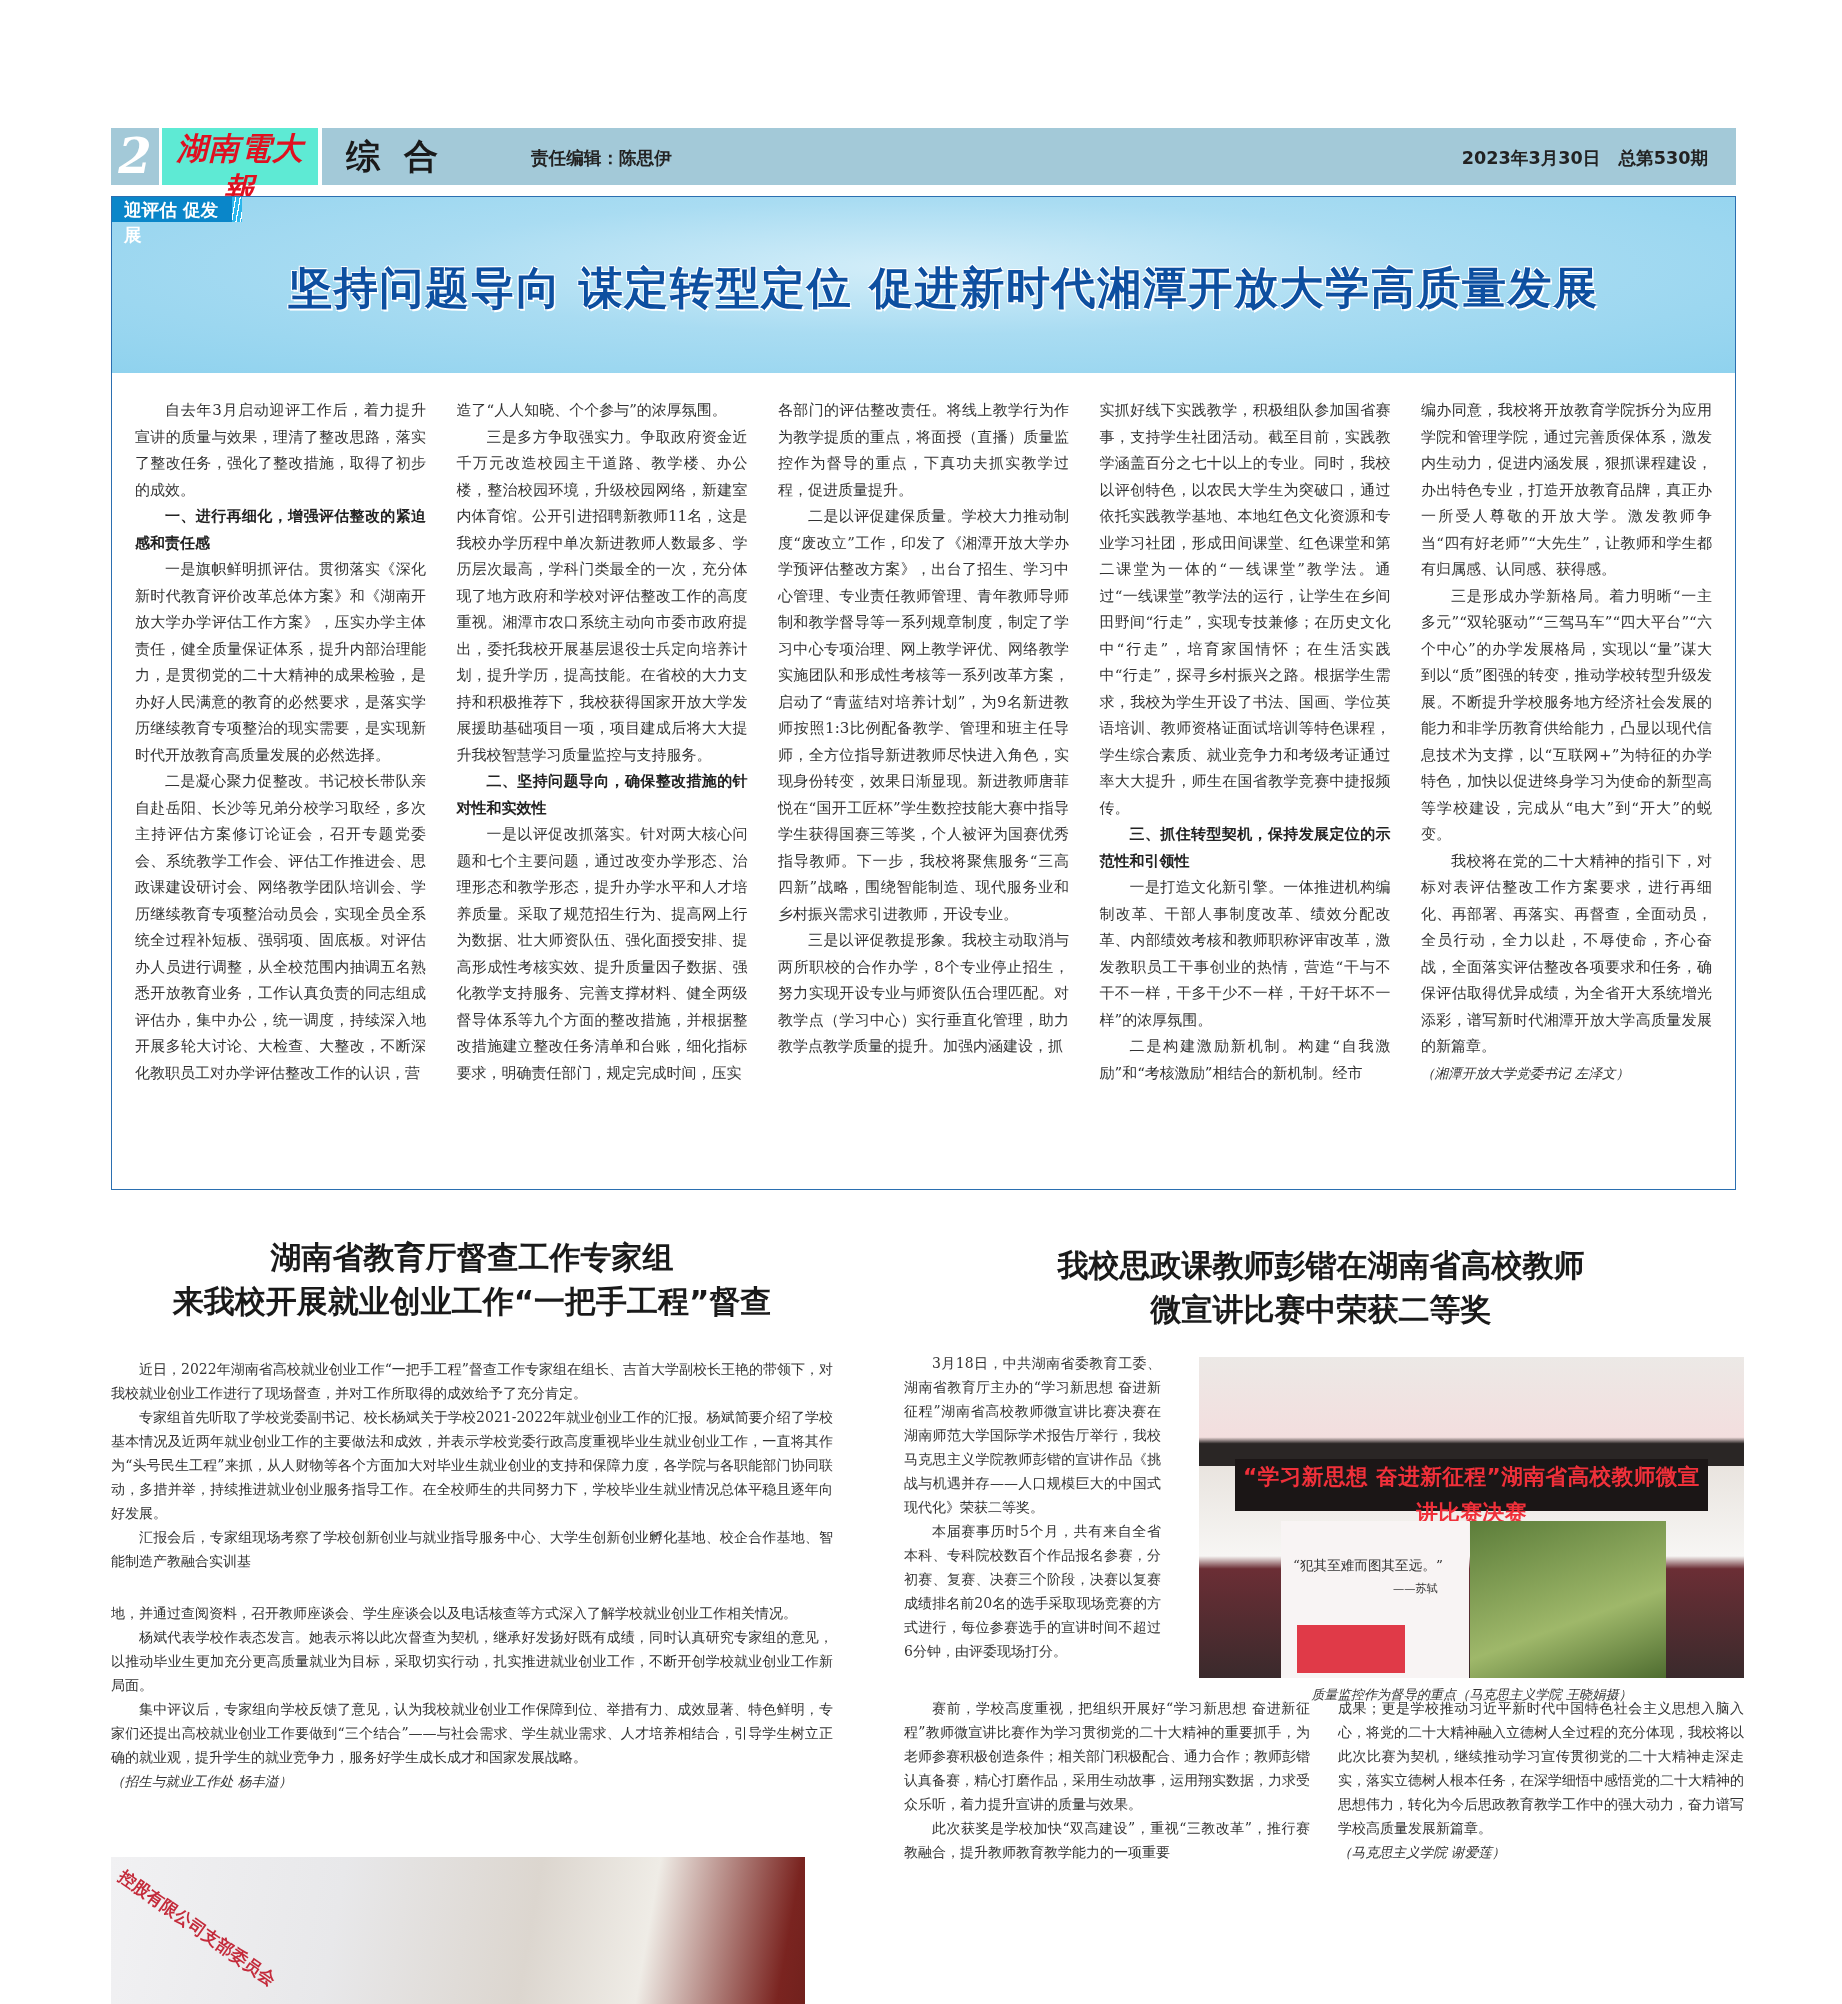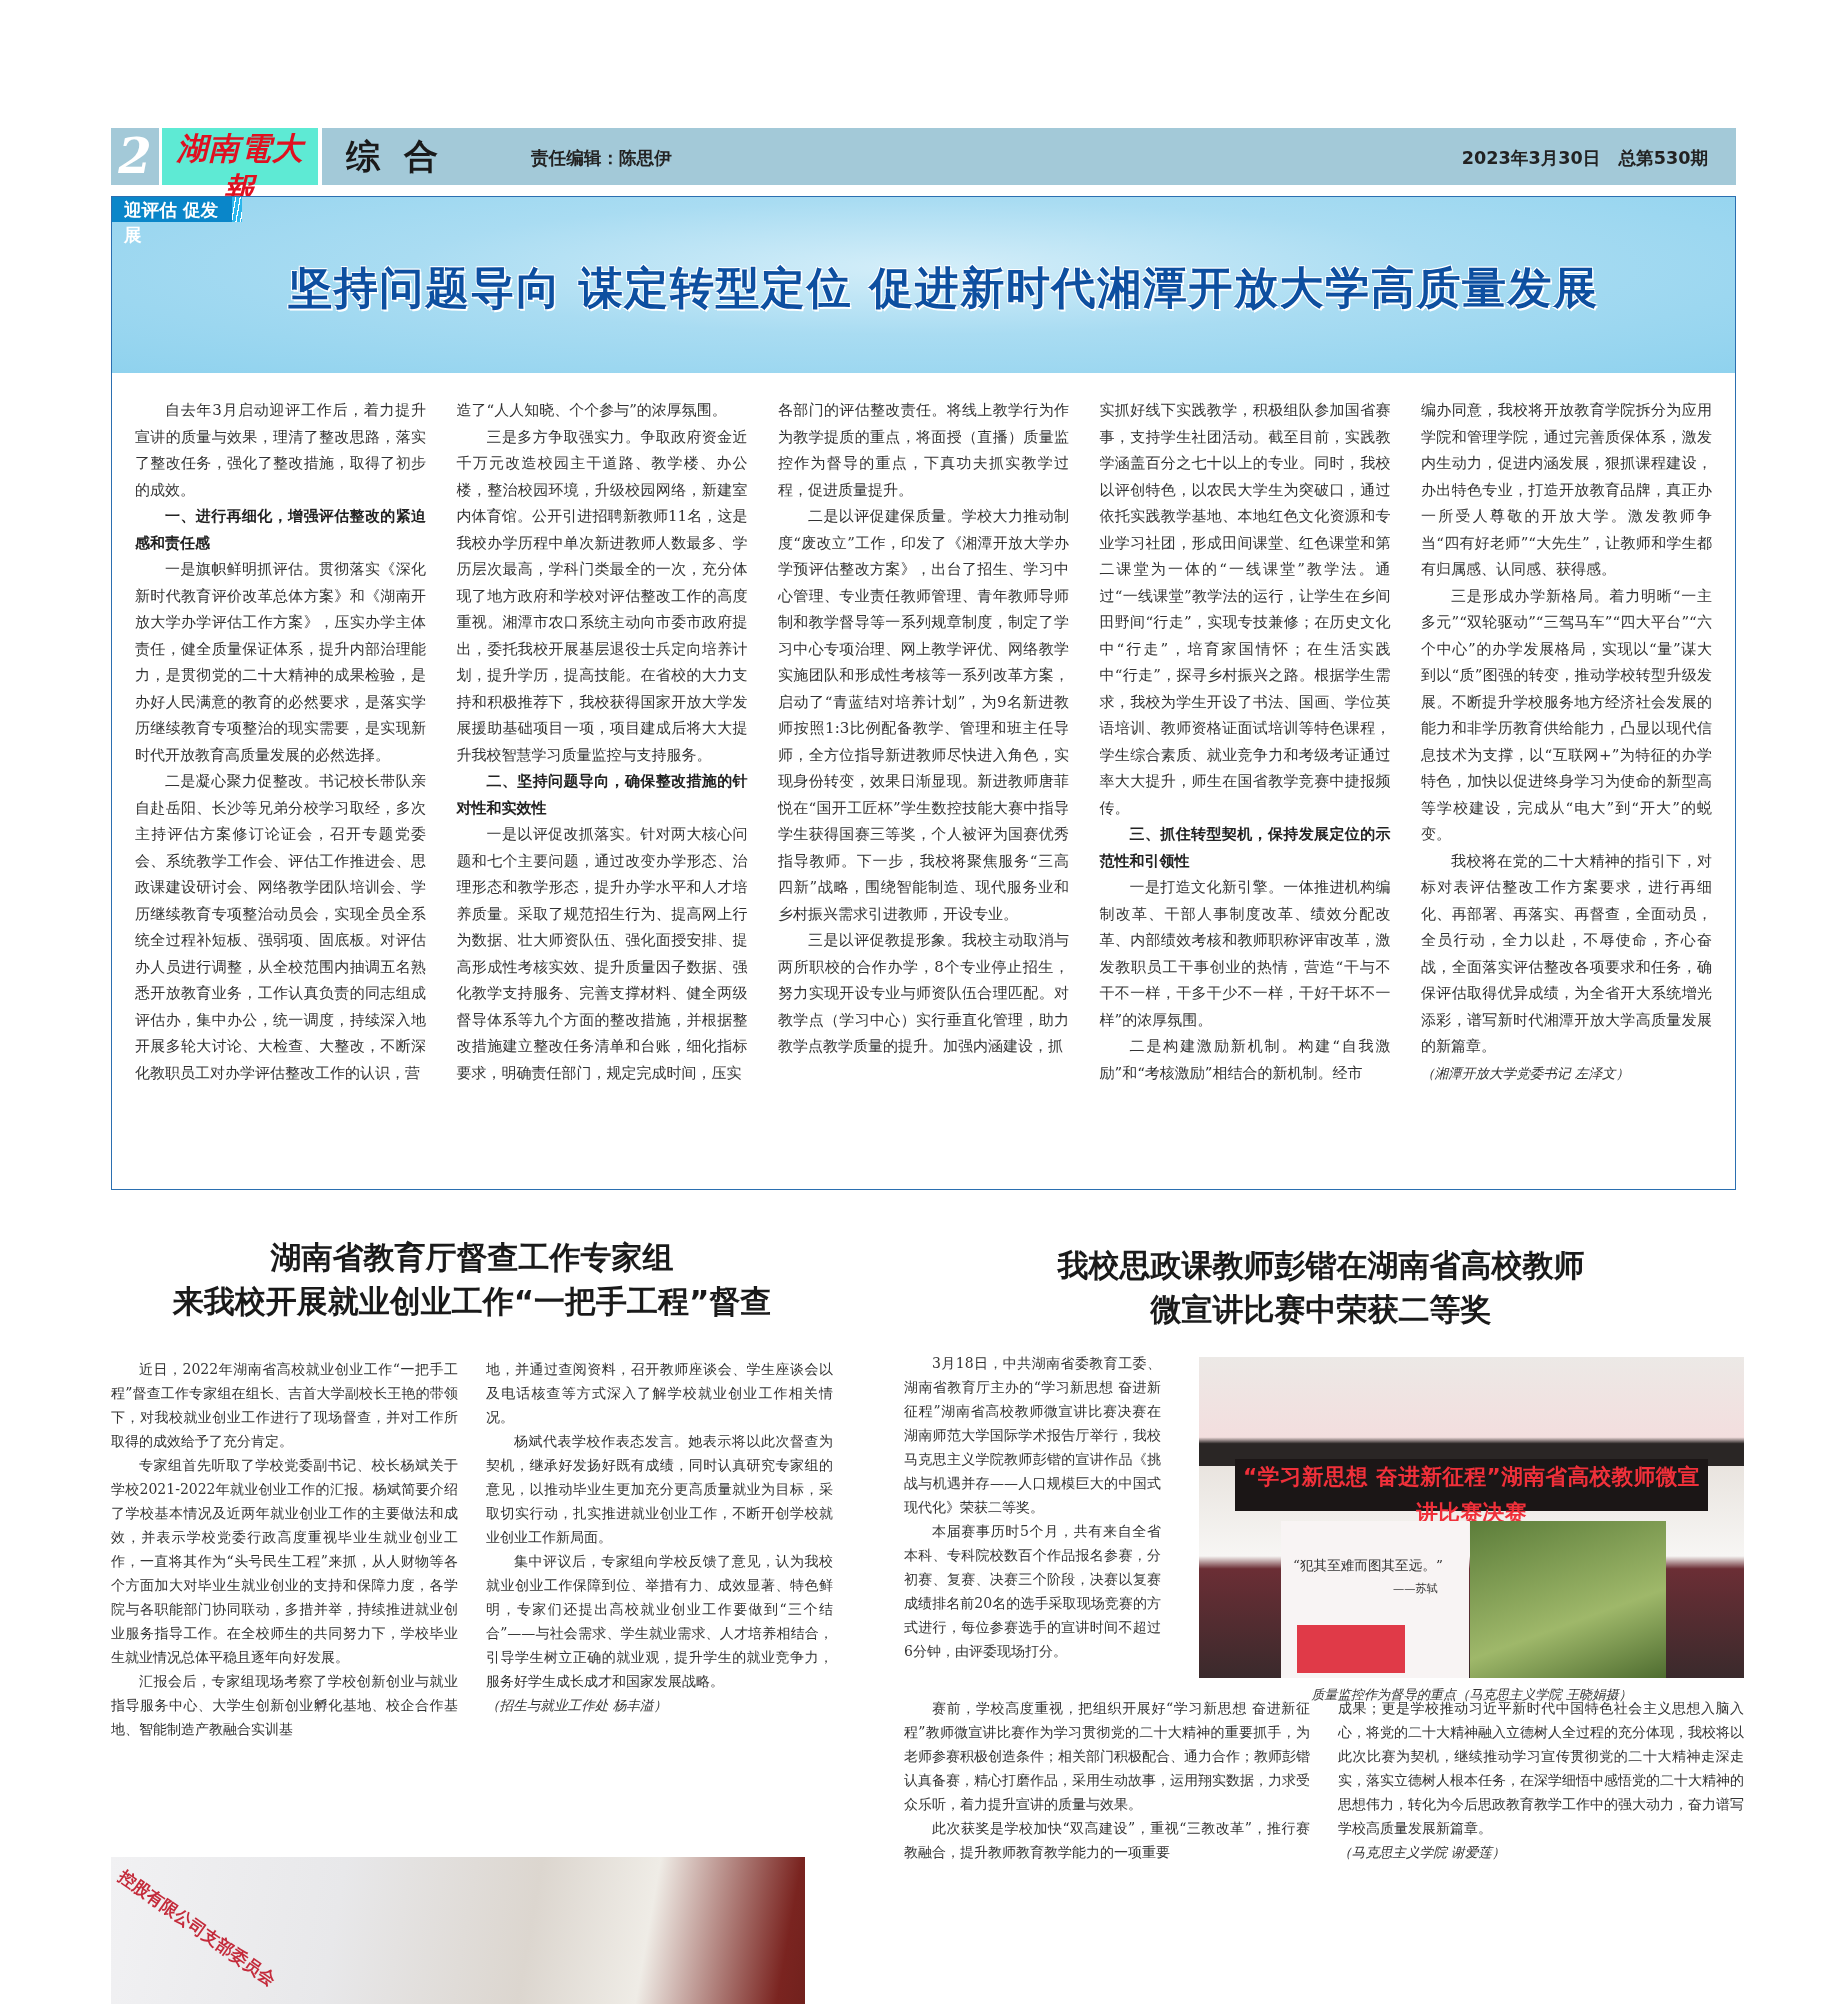--- a/index.html
+++ b/index.html
@@ -34,21 +34,21 @@
       display: flex; gap: 30.5px; }
   .col { flex: 1; font-size: 15px; line-height: 26.5px; text-align: justify; color: #333; }
   .col p { text-indent: 2em; }
   .col p.cont { text-indent: 0; }
   .col h4 { font: bold 15px "DejaVu Sans", sans-serif; line-height: 26.5px; text-indent: 2em; color: #222; }
   .byline { text-align: left; font-style: italic; font-size: 13.6px; }
 
   
   .a2 { position: absolute; left: 111px; top: 1235px; width: 722px; }
   .a-title { text-align: center; font: bold 31px "DejaVu Sans", sans-serif; color: #1a1a1a; line-height: 44px; }
-  .a2-cols { display: flex; gap: 28px; margin-top: 34px; }
+  .a2-cols { display: flex; gap: 28px; margin-top: 34px; flex-direction: column; }
   .a2-cols .col { font-size: 14px; line-height: 24px; }
   .photo { position: absolute; background: #ddd; overflow: hidden; }
   .photo-corridor { left: 111px; top: 1857px; width: 694px; height: 521px;
       background: linear-gradient(100deg, #f1f1f3 0%, #e8e8ea 30%, #dcd6cf 55%, #efece6 70%, #7a2420 88%, #5c1a16 100%); }
   .photo-corridor .banner { position: absolute; left: 16px; top: 8px; width: 200px; height: 16px; transform: rotate(35deg); transform-origin: left top;
       color: #c42a3a; font: bold 17px "DejaVu Sans", sans-serif; white-space: nowrap; }
   .caption { position: absolute; font-size: 13.2px; text-align: center; font-style: italic; color: #333; }
 
   
   .a3 { position: absolute; left: 902px; top: 1243px; width: 838px; }

